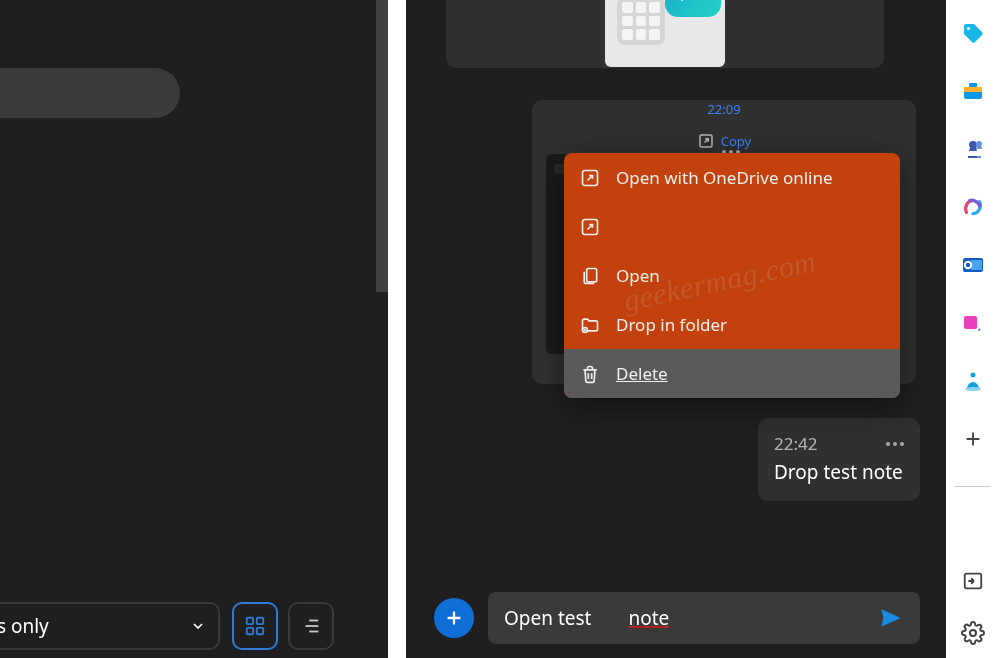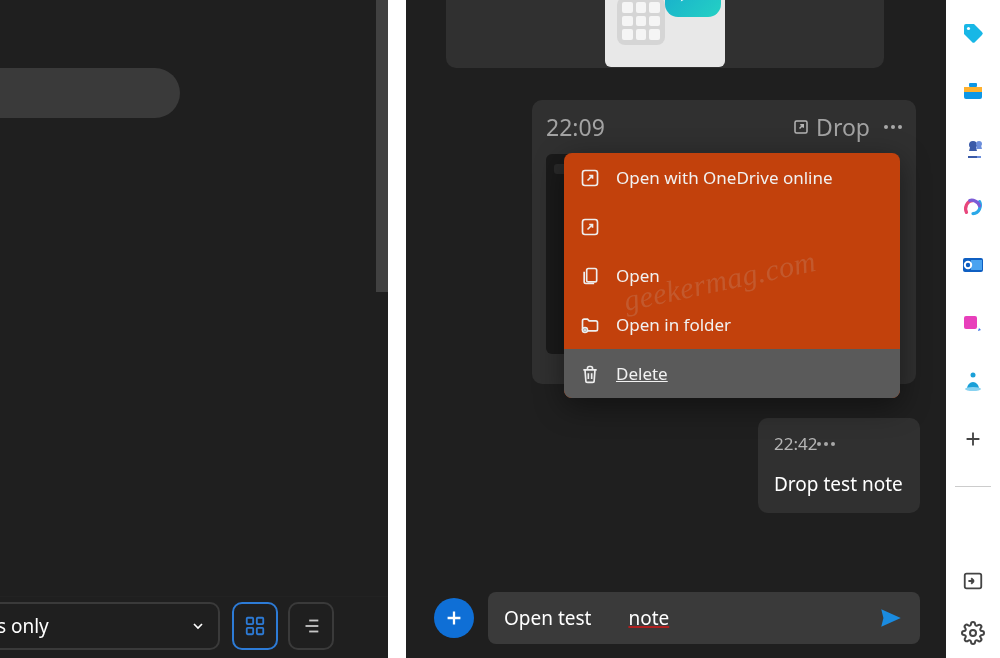--- a/index.html
+++ b/index.html
@@ -151,22 +151,23 @@
     left: 126px; top: 100px;
     width: 384px; height: 284px;
     background: #303030;
     border-radius: 10px;
   }
   .file-header {
     display: flex;
     align-items: center;
     height: 54px;
     padding: 0 14px;
-    color: #a3a3a3;
-    font-size: 23px;
+    color: #3b82f6;
+    font-size: 13px;
+    flex-direction: column;
   }
   .file-header .time { flex: 1; }
   .file-open {
     display: flex; align-items: center;
     gap: 6px; cursor: pointer;
   }
   .file-more { margin-left: 14px; display:flex; gap:3px;}
   .file-more span { width:4px;height:4px;border-radius:50%;background:#a8a8a8;}
   .file-preview {
     margin: 0 14px;
@@ -207,22 +208,22 @@
   
   .note-card {
     position: absolute;
     right: 26px; top: 418px;
     width: 162px;
     background: #303030;
     border-radius: 10px;
     padding: 14px 16px 16px;
   }
   .note-head {
-    display:flex;align-items:center;
-    color:#b5b5b5;font-size:17px;margin-bottom:16px;
+    display:flex;justify-content:space-between;align-items:center;
+    color:#b5b5b5;font-size:17px;margin-bottom:4px;
   }
   .note-head .dots{display:flex;gap:3px;}
   .note-head .dots span{width:4px;height:4px;border-radius:50%;background:#a8a8a8;}
   .note-text{color:#fff;font-size:19px;}
 
   
   .compose {
     position: absolute;
     left: 28px; right: 26px; bottom: 14px;
     height: 52px;
@@ -348,21 +349,21 @@
   </div>
 
   <div class="file-card">
     <div class="file-header">
       <span class="time">22:09</span>
       <span class="file-open">
         <svg viewBox="0 0 24 24" width="18" height="18" fill="none" stroke="#b5b5b5" stroke-width="2">
           <rect x="4" y="4" width="16" height="16" rx="2"></rect>
             <path d="M10 14l5-5M15 13V9h-4"></path>
         </svg>
-        <span>Drop</span>
+        <span>Copy</span>
       </span>
       <span class="file-more">
           <span></span>
           <span></span>
           <span></span>
         </span>
     </div>
     <div class="file-preview"></div>
   </div>
 
@@ -386,21 +387,21 @@
           <path d="M5 7v12a2 2 0 002 2h10"></path>
         </svg>
       <span>Open</span>
     </div>
     <div class="ctx-item">
       <svg viewBox="0 0 24 24" width="20" height="20" fill="none" stroke="#eee" stroke-width="2">
           <path d="M3 7a2 2 0 012-2h4l2 2h8a2 2 0 012 2v8a2 2 0 01-2 2H5a2 2 0 01-2-2V7z"></path>
           <circle cx="6" cy="18" r="3" fill="#4a4a4a"></circle>
           <path d="M6 16v4M4 18h4" stroke-width="1.5"></path>
         </svg>
-      <span>Open in folder</span>
+      <span>Drop in folder</span>
     </div>
     <div class="ctx-item hover">
       <svg viewBox="0 0 24 24" width="20" height="20" fill="none" stroke="#eee" stroke-width="2">
           <path d="M4 7h16M9 7V5a2 2 0 012-2h2a2 2 0 012 2v2M6 7l1 13a2 2 0 002 2h6a2 2 0 002-2l1-13M10 11v7M14 11v7"></path>
         </svg>
       <span>Delete</span>
     </div>
   </div>
 
   <div class="note-card">

